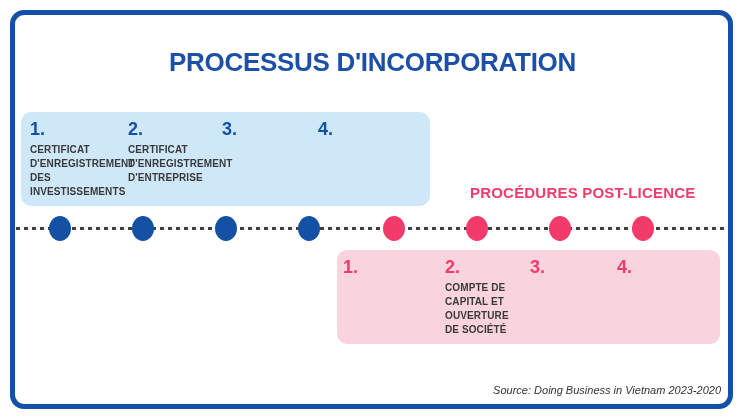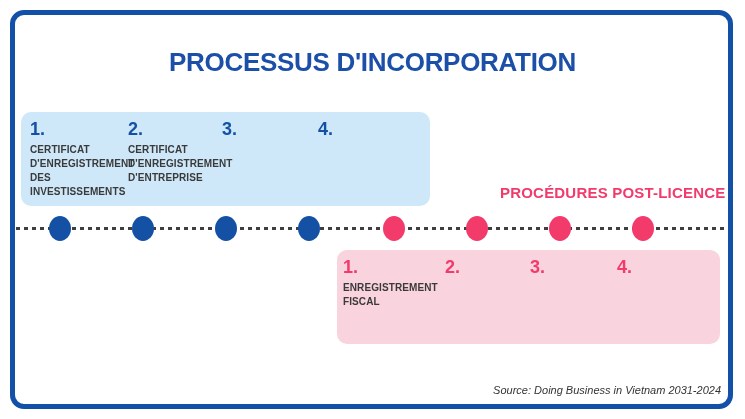--- a/index.html
+++ b/index.html
@@ -85,21 +85,20 @@
   .dot.d5{left:383px;} .dot.d6{left:466px;} .dot.d7{left:549px;} .dot.d8{left:632px;}
 
   .post-heading{
     position:absolute;
     left:470px;top:184px;width:220px;
     font-size:15px;
     font-weight:bold;
     color:#f23a6b;
     letter-spacing:0.2px;
     white-space:nowrap;
-    margin-left:30px;
   }
   .source{
     position:absolute;
     right:24px;top:384px;
     font-size:11px;
     font-style:italic;
     color:#333333;
   }
 </style>
 </head>
@@ -135,27 +134,27 @@
   <div class="dot pink d5"></div>
   <div class="dot pink d6"></div>
   <div class="dot pink d7"></div>
   <div class="dot pink d8"></div>
 
   <div class="post-heading">PROCÉDURES POST-LICENCE</div>
 
   <div class="panel post">
     <div class="step c1">
       <div class="step-num">1.</div>
-      <div class="step-label">ENREGISTREMENT FISCAL</div>
     </div>
     <div class="step c2">
       <div class="step-num">2.</div>
+      <div class="step-label">COMPTE DE CAPITAL ET OUVERTURE DE SOCIÉTÉ</div>
     </div>
     <div class="step c3">
       <div class="step-num">3.</div>
     </div>
     <div class="step c4">
       <div class="step-num">4.</div>
     </div>
   </div>
 
-  <div class="source">Source: Doing Business in Vietnam 2031-2024</div>
+  <div class="source">Source: Doing Business in Vietnam 2023-2020</div>
 </div>
 
 </body></html>

